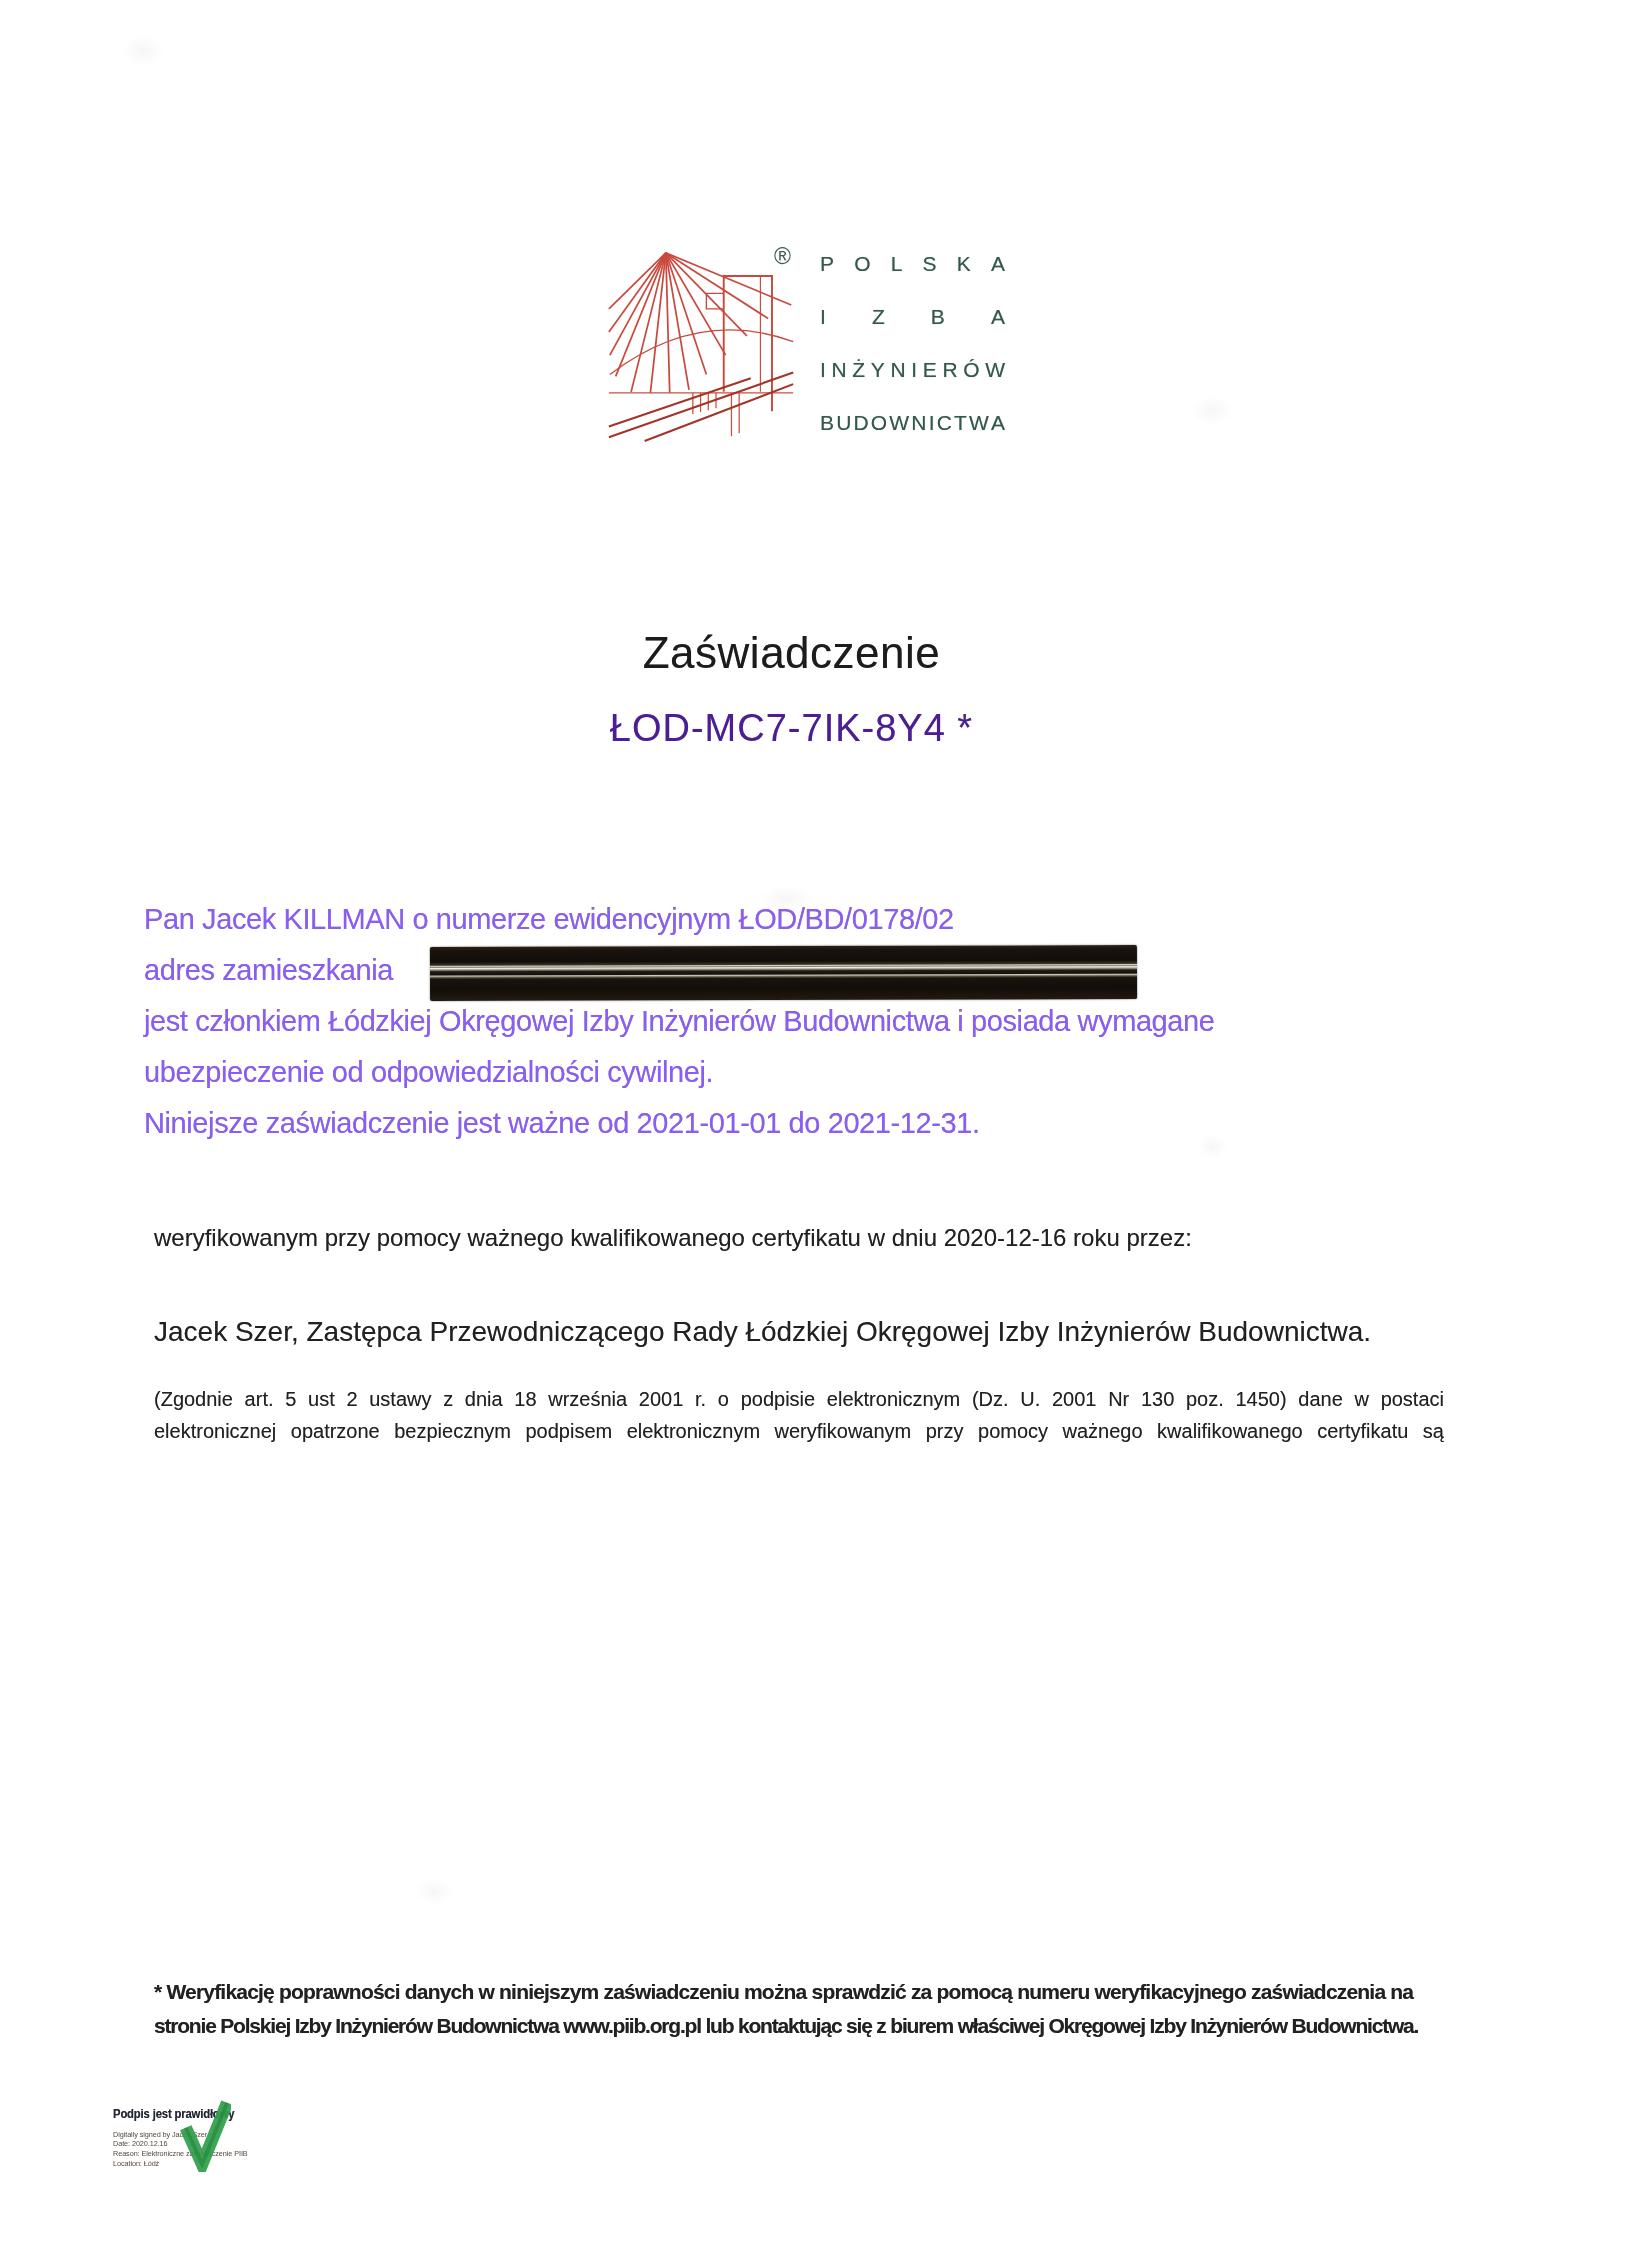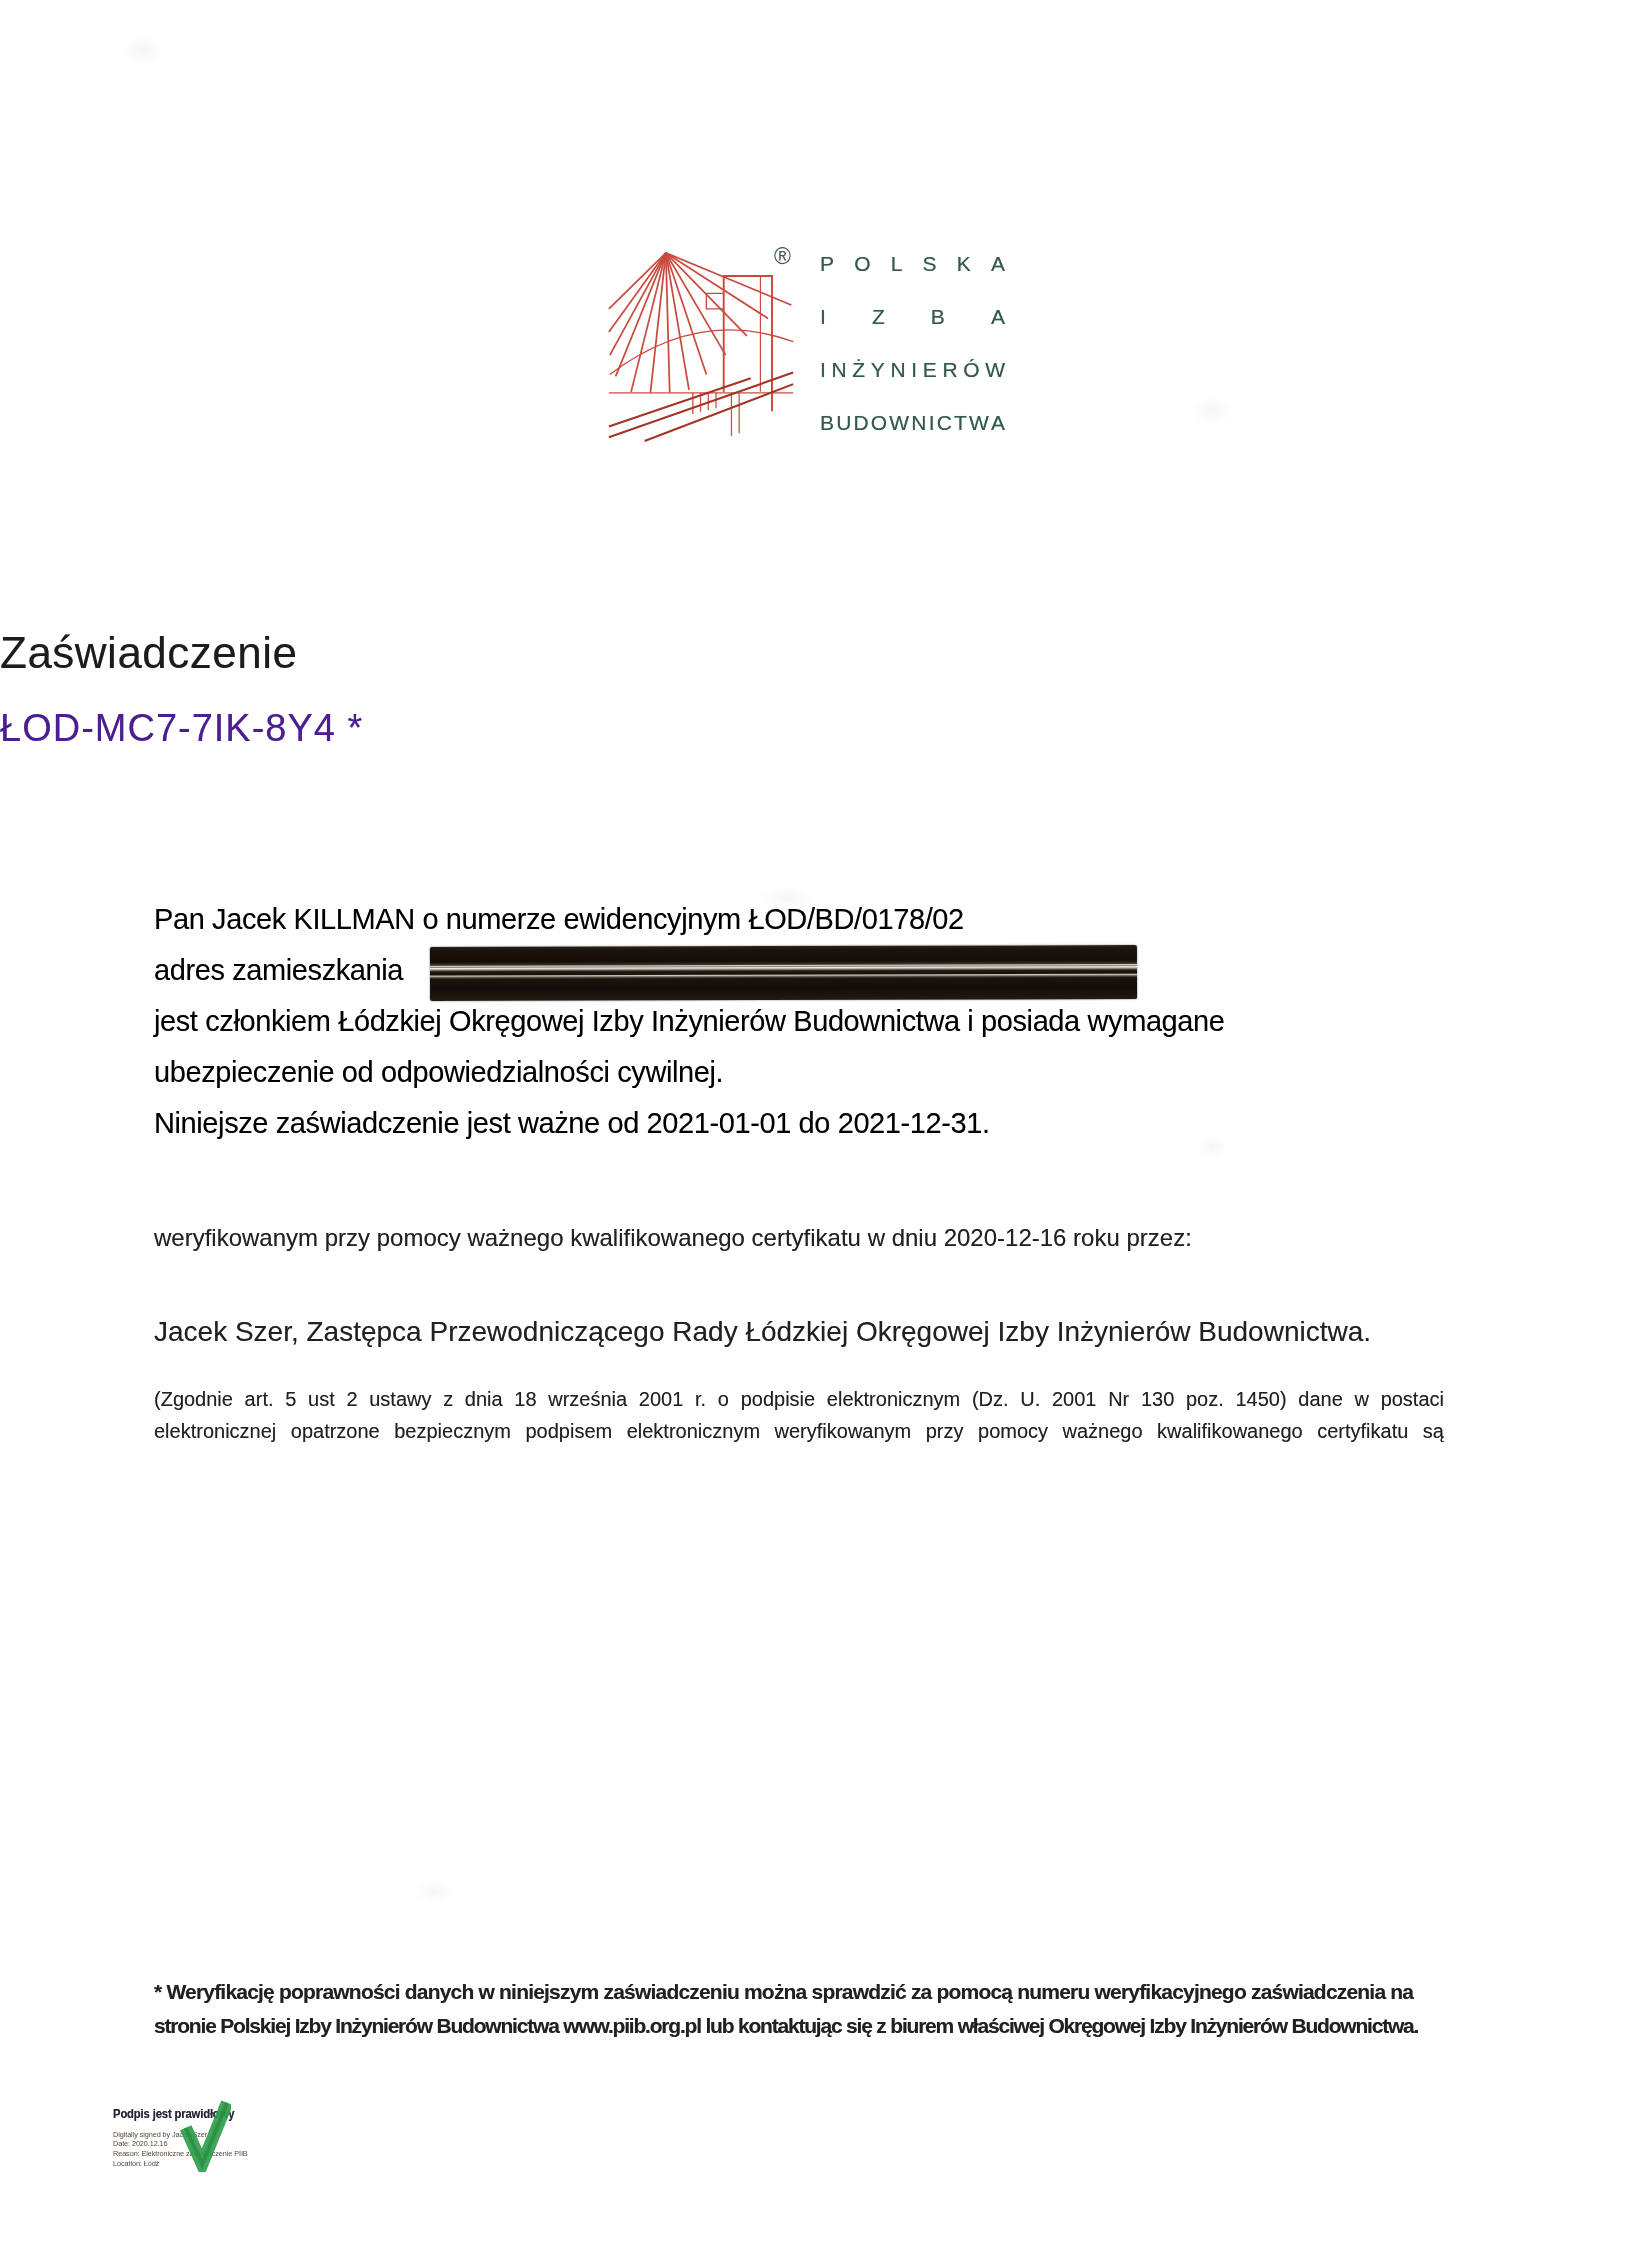--- a/index.html
+++ b/index.html
@@ -22,27 +22,27 @@
   }
   .logo-text{
     position:absolute;left:214px;top:7.7px;width:185px;
     display:flex;flex-direction:column;gap:28px;
     color:#33594a;font-size:21px;font-weight:400;
     text-shadow:0 0 0.8px rgba(40,70,55,0.5);
   }
   .logo-line{display:flex;justify-content:space-between;line-height:25px;}
 
   
-  .title-block{position:absolute;left:0;top:628px;width:1583px;text-align:left;}
+  .title-block{position:absolute;left:0;top:628px;width:1583px;text-align:center;}
   .title-main{font-size:44px;line-height:50px;font-weight:400;letter-spacing:0.5px;color:#1c1c1c;}
   .title-sub{font-size:23px;line-height:27px;margin-top:5.8px;color:#242424;}
   .title-number{font-size:38px;line-height:42px;margin-top:29px;letter-spacing:1px;color:#4c1d95;}
 
   
-  .body-block{position:absolute;left:154px;top:894px;width:1352px;font-size:29px;line-height:51px;letter-spacing:-0.4px;color:#000000;}
+  .body-block{position:absolute;left:144px;top:894px;width:1352px;font-size:29px;line-height:51px;letter-spacing:-0.4px;color:#8b5cf6;}
   .body-line{white-space:nowrap;}
 
   .redaction-bar{
     position:absolute;left:430px;top:946px;width:707px;height:54px;
     border-radius:1.9px;
     transform:rotate(-0.15deg);
     background:linear-gradient(180deg,
       #2a2019 0%, #1a130d 7%,
       #120d09 28%,
       #3a332b 34%, #d8d2c6 36%, #8a8278 38%, #f2ede4 40%, #b4ada1 42%, #241c14 46%,

